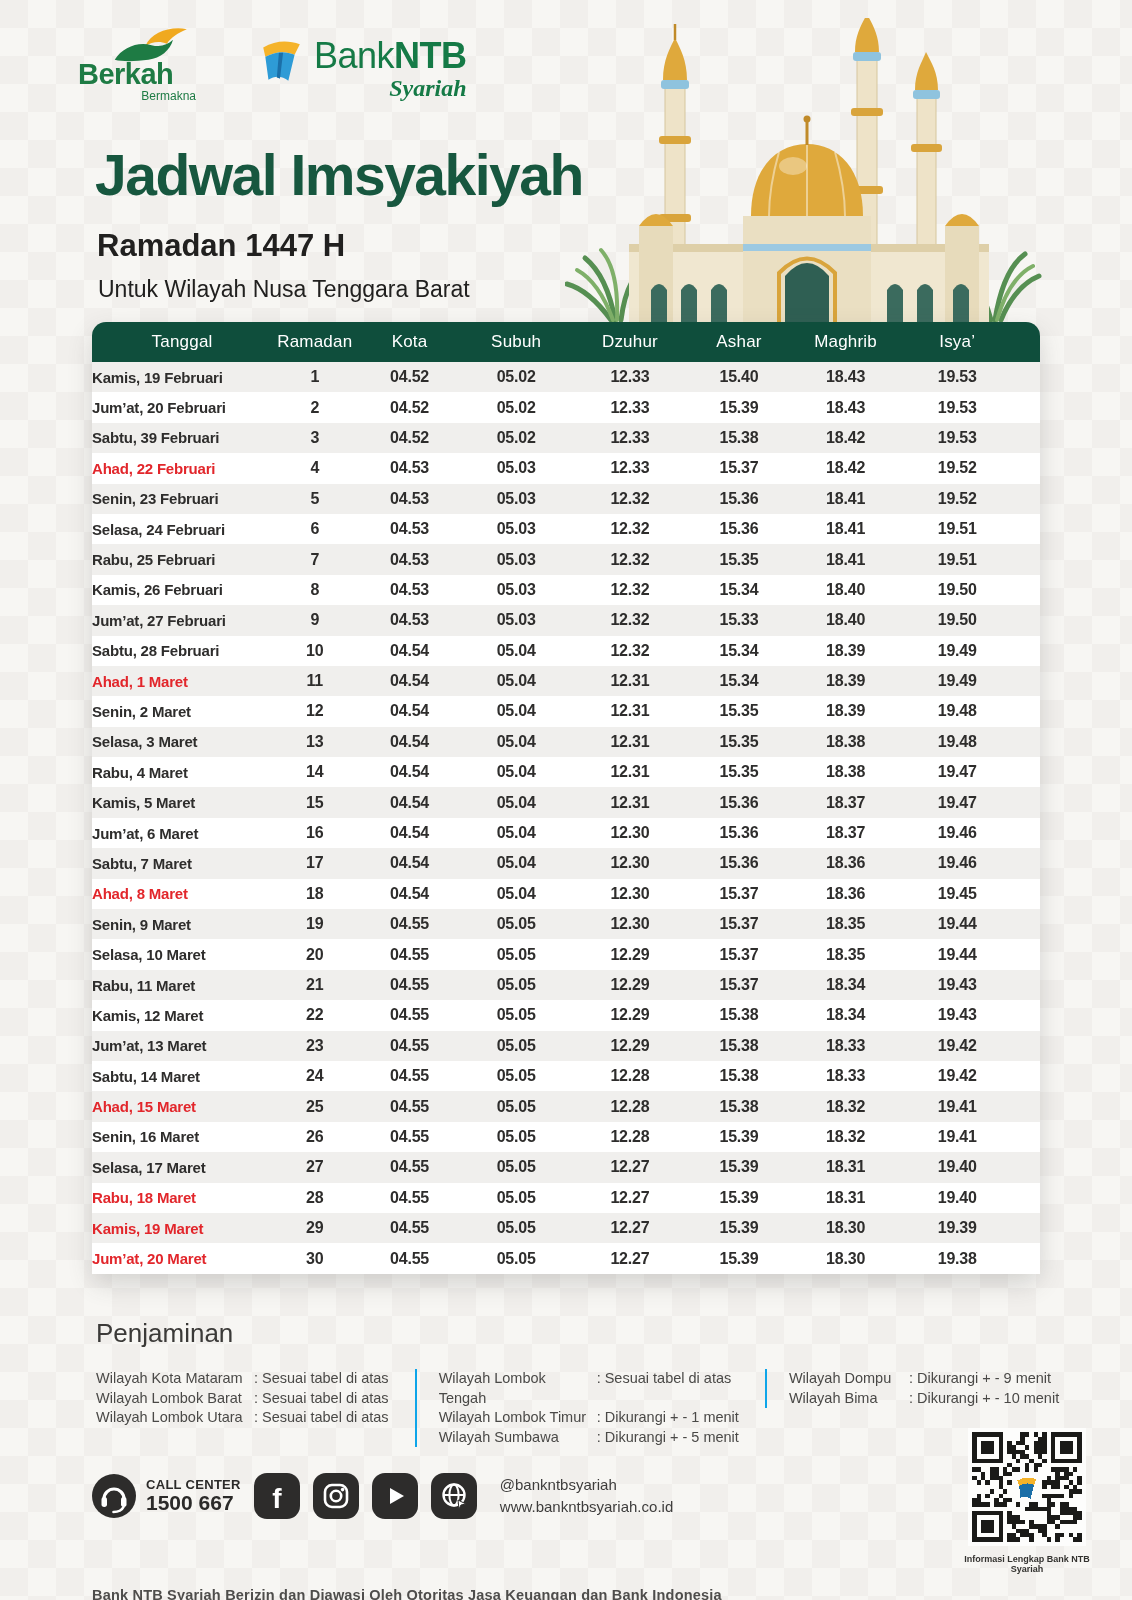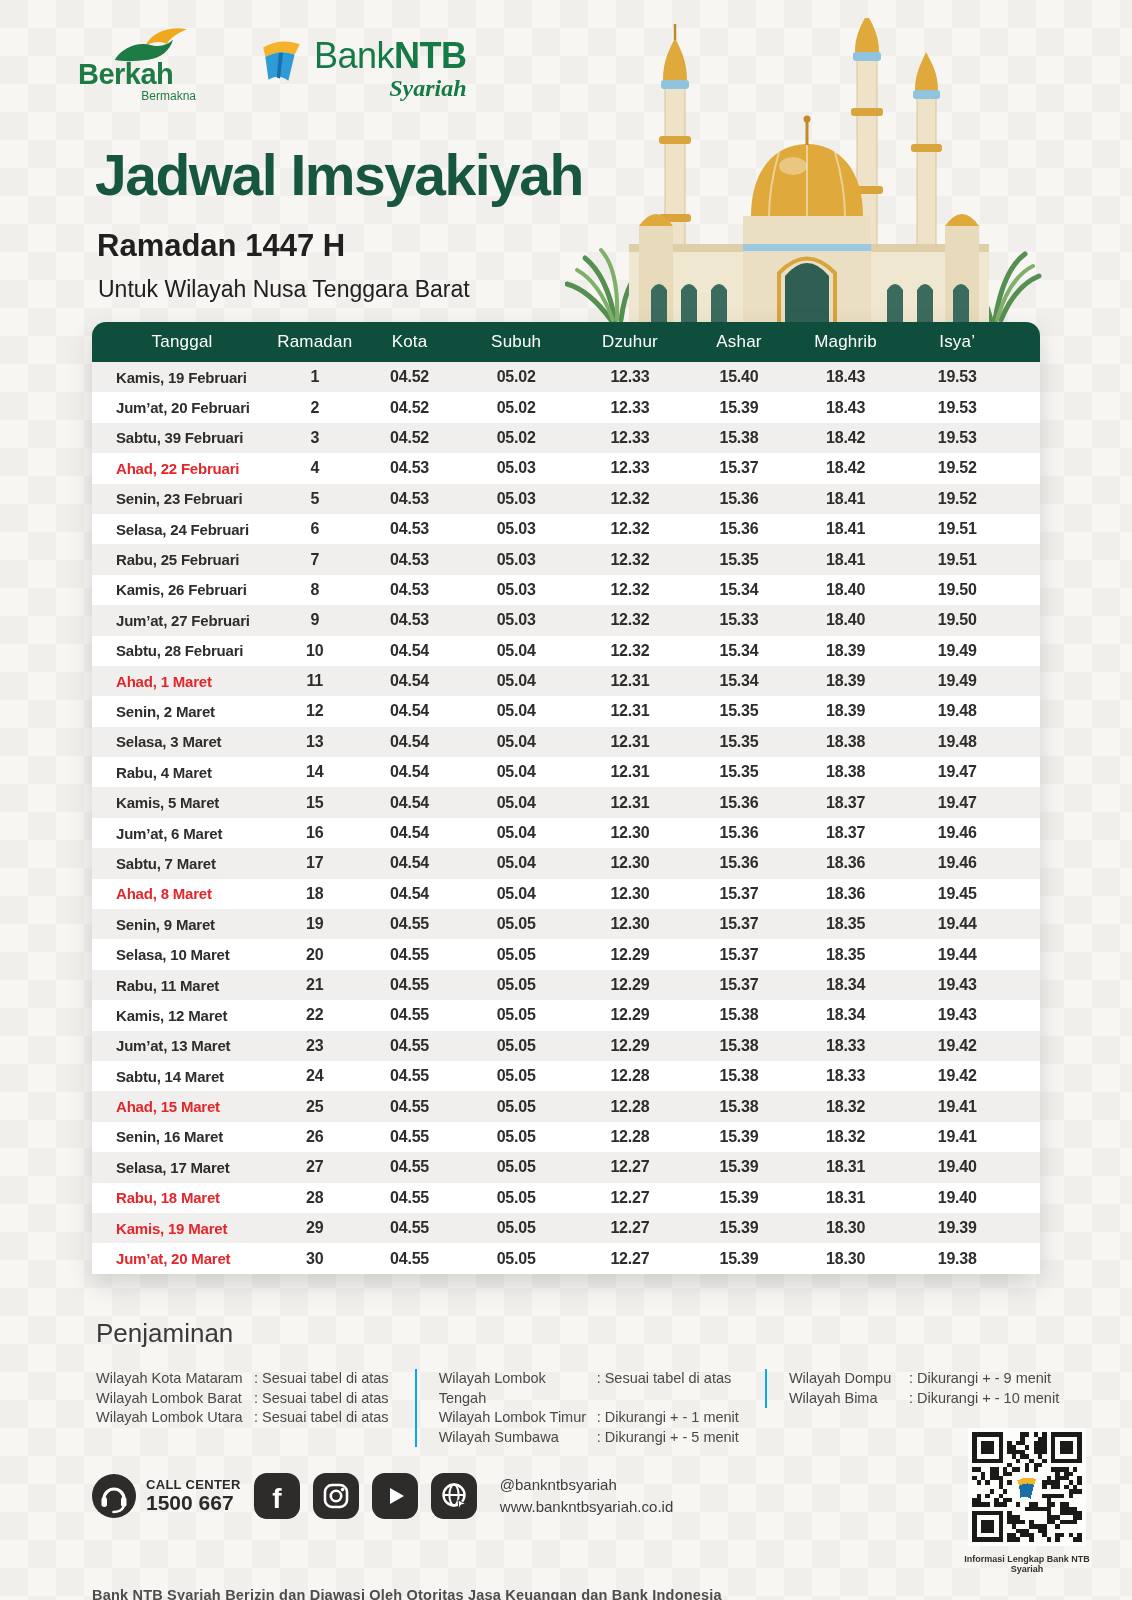--- a/index.html
+++ b/index.html
@@ -38,21 +38,21 @@
   .mosque{position:absolute;left:565px;top:18px;width:480px;height:305px;z-index:1;}
 
   
   .card{position:absolute;left:92px;top:322px;width:948px;z-index:2;border-radius:14px;
     box-shadow:0 10px 24px rgba(70,70,70,.20);}
   .thead{display:flex;align-items:center;height:40px;background:#0F4E3C;border-radius:14px 14px 0 0;}
   .thead .tcell{color:#FFFFFF;font-size:17px;font-weight:400;padding-left:0;text-align:center;letter-spacing:.2px;}
   .trow{display:flex;align-items:center;height:30.4px;background:#FFFFFF;}
   .trow.alt{background:#F0EFED;}
   .tcell{box-sizing:border-box;text-align:center;font-size:16px;font-weight:700;color:#2E2D2C;letter-spacing:-.2px;}
-  .c0{width:19%;text-align:left;padding-left:24px;font-size:15px;}
+  .c0{width:19%;text-align:left;font-size:15px;}
   .c1{width:9%;}
   .c2{width:11%;}
   .c3{width:11.5%;}
   .c4{width:12.5%;}
   .c5{width:10.5%;}
   .c6{width:12%;}
   .c7{width:14.5%;padding-right:28px;}
   .thead .c0{text-align:center;padding-left:0;font-size:17px;}
   .trow.red .c0{color:#E2262B;}
   .tfoot{display:flex;height:30px;}

